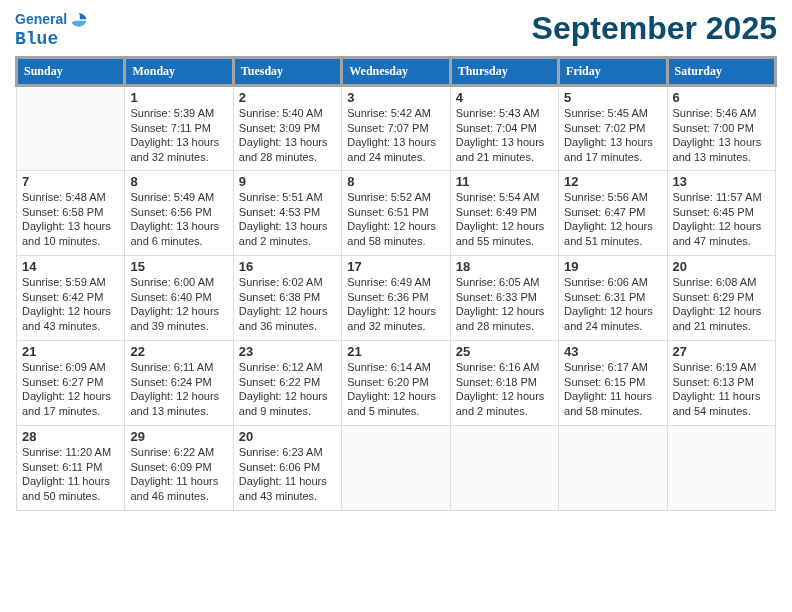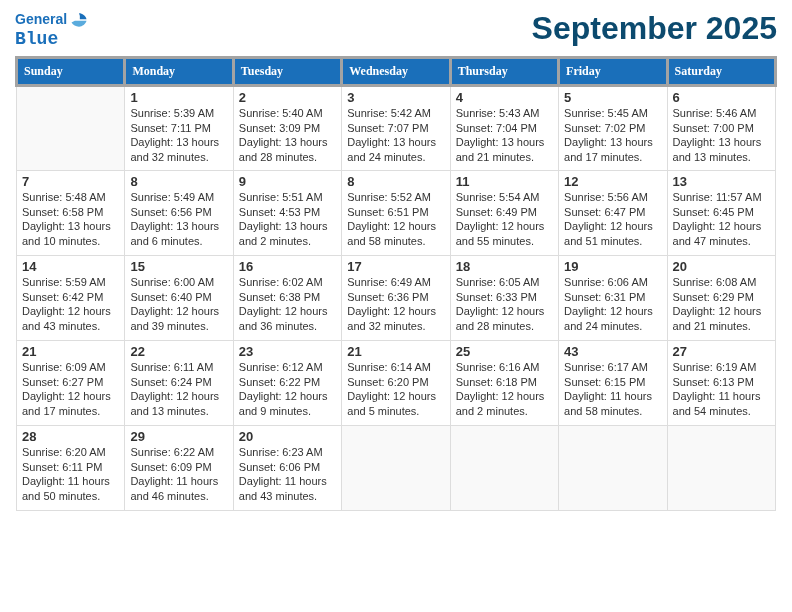--- a/index.html
+++ b/index.html
@@ -321,21 +321,21 @@
             <span class="day-num">27</span>
             <div class="day-info">Sunrise: 6:19 AM
 Sunset: 6:13 PM
 Daylight: 11 hours
 and 54 minutes.</div>
           </td>
         </tr>
         <tr>
           <td>
             <span class="day-num">28</span>
-            <div class="day-info">Sunrise: 6:20 AM
+            <div class="day-info">Sunrise: 11:20 AM
 Sunset: 6:11 PM
 Daylight: 11 hours
 and 50 minutes.</div>
           </td>
           <td>
             <span class="day-num">29</span>
             <div class="day-info">Sunrise: 6:22 AM
 Sunset: 6:09 PM
 Daylight: 11 hours
 and 46 minutes.</div>

